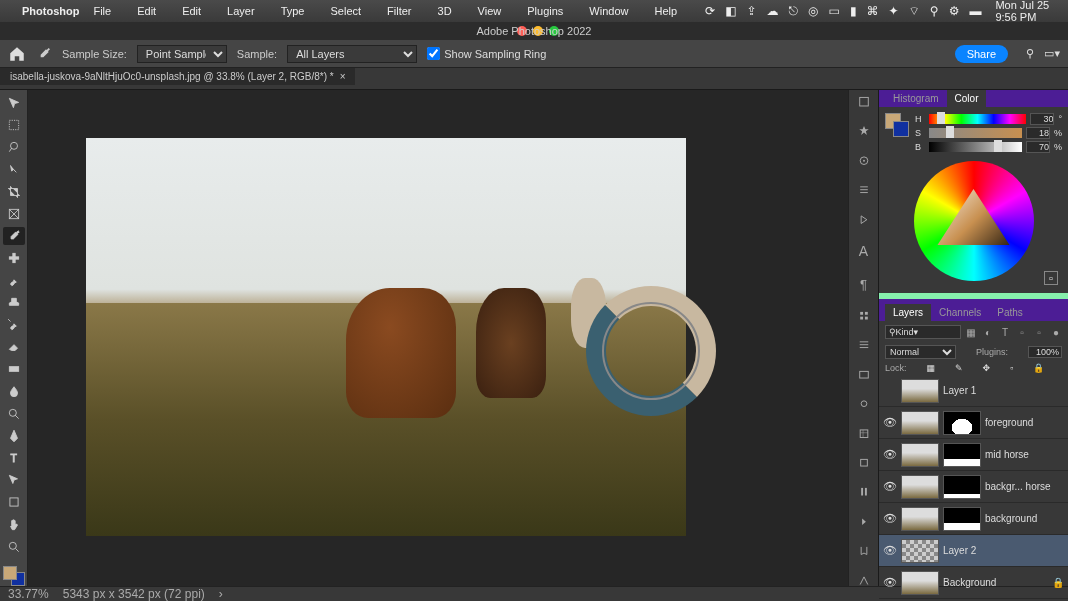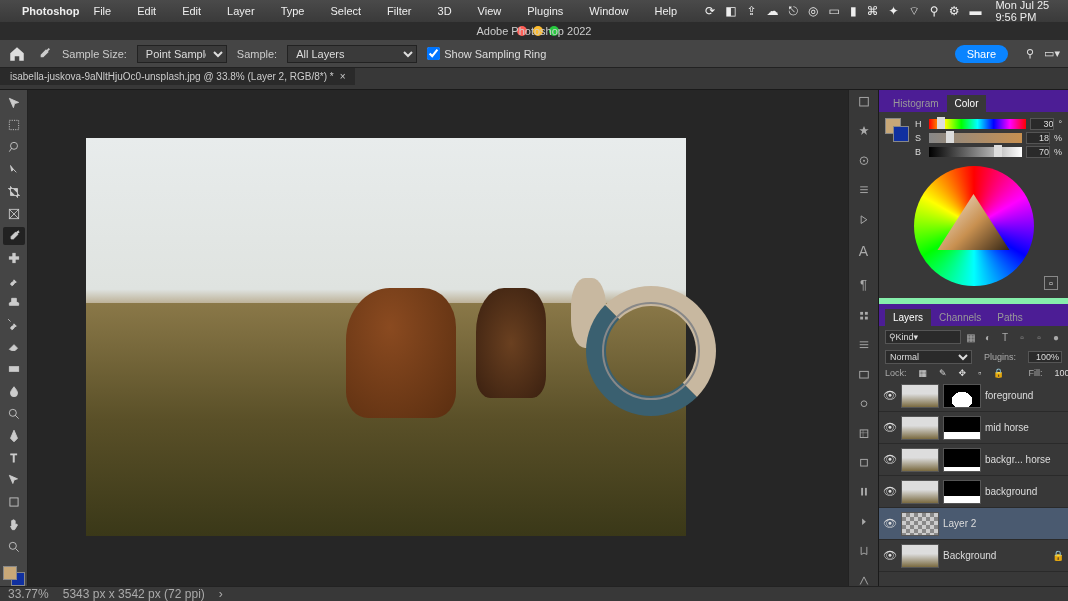--- a/index.html
+++ b/index.html
@@ -80,21 +80,21 @@
 
 .color-wheel-wrap { display: flex; justify-content: center; padding: 6px 0; position: relative; }
 .color-wheel { width: 120px; height: 120px; border-radius: 50%; background: conic-gradient(red, magenta, blue, cyan, lime, yellow, red); position: relative; }
 .color-wheel .tri { position: absolute; left: 20px; top: 20px; width: 80px; height: 80px; background: linear-gradient(135deg, #fff, #c89050, #000); clip-path: polygon(50% 10%, 95% 80%, 5% 80%); }
 
 .layers-panel { flex: 1; display: flex; flex-direction: column; border-top: 6px solid #86efac; }
 .layers-header { display: flex; gap: 4px; padding: 4px 6px; align-items: center; }
 .layers-header .search { flex: 1; display: flex; align-items: center; background: #2a2a2a; border: 1px solid #555; padding: 1px 3px; font-size: 9px; }
 .mini-icons { display: flex; gap: 5px; }
 .mini-icons span { width: 12px; height: 12px; display: flex; align-items: center; justify-content: center; font-size: 10px; color: #aaa; }
-.blend-row, .lock-row { display: flex; align-items: center; gap: 12px; padding: 2px 6px; font-size: 9px; }
+.blend-row, .lock-row { display: flex; align-items: center; gap: 20px; padding: 2px 6px; font-size: 9px; }
 .blend-row select { background: #2a2a2a; border: 1px solid #555; color: #ddd; font-size: 9px; flex: 1; }
 .blend-row .op-lbl { color: #aaa; }
 .blend-row .op-val { width: 34px; background: #2a2a2a; border: 1px solid #555; color: #ddd; font-size: 9px; text-align: right; padding-right: 2px; }
 .lock-row .lbl { color: #aaa; }
 
 .layer-list { flex: 1; overflow-y: auto; }
 .layer { display: flex; align-items: center; gap: 4px; padding: 2px 4px; border-bottom: 1px solid #2a2a2a; height: 32px; }
 .layer.selected { background: #4a5a70; }
 .layer .eye { width: 14px; height: 14px; display: flex; align-items: center; justify-content: center; }
 .layer .thumb { width: 38px; height: 24px; background: linear-gradient(#ddd 40%, #7a6a40); border: 1px solid #555; }
@@ -448,20 +448,25 @@
         <span>✎</span>
         <span>✥</span>
         <span>▫</span>
         <span>🔒</span>
         <span style="flex:1"></span>
         <span class="lbl">Fill:</span>
         <div class="op-val">100%</div>
       </div>
       <div class="layer-list" id="layer-list">
           <div class="layer">
+            <span class="eye"></span>
+            <div class="thumb"></div>
+            <span class="name">Layer 1</span>
+          </div>
+          <div class="layer">
             <span class="eye">👁</span>
             <div class="thumb"></div>
             <div class="mask m1"></div>
             <span class="name">foreground</span>
           </div>
           <div class="layer">
             <span class="eye">👁</span>
             <div class="thumb"></div>
             <div class="mask m2"></div>
             <span class="name">mid horse</span>

